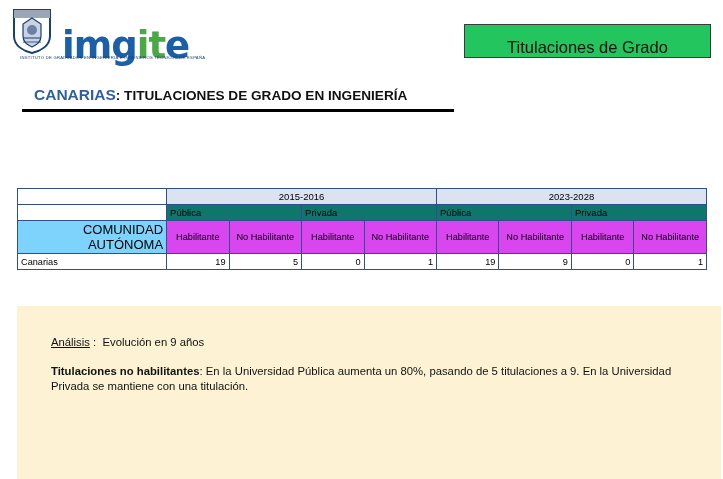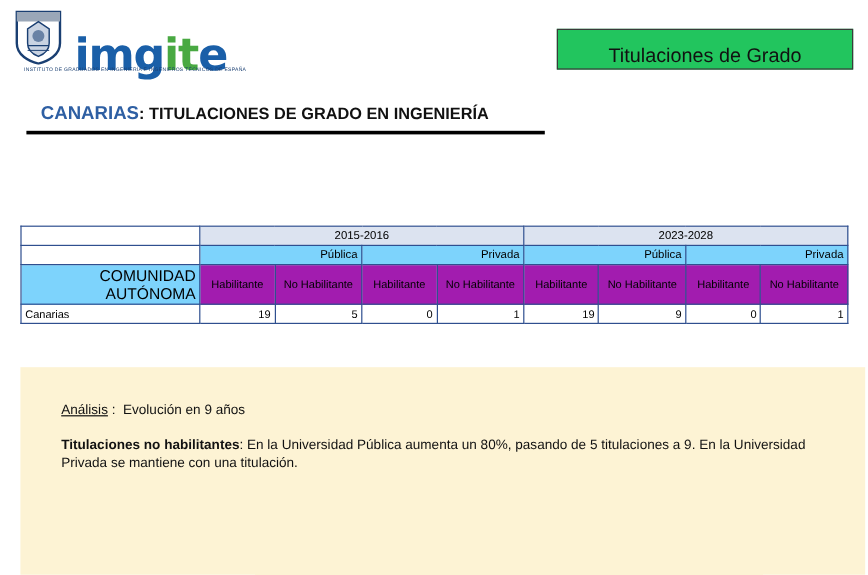--- a/index.html
+++ b/index.html
@@ -113,27 +113,27 @@
     height: 13px;
     vertical-align: middle;
   }
   .hdr-year {
     background: #dce3f0;
     text-align: center;
     font-weight: bold;
     font-size: 9.5px;
   }
   .hdr-sector {
-    background: #7dd3fc;
-    text-align: right;
+    background: #0f766e;
+    text-align: left;
     font-weight: bold;
     font-size: 9.5px;
   }
   .hdr-col {
-    background: #a21caf;
+    background: #d946ef;
     text-align: center;
     font-size: 9.2px;
   }
   .hdr-ca {
     background: #7dd3fc;
     text-align: right;
     font-weight: bold;
     font-size: 13px;
   }
   .cell-label {

